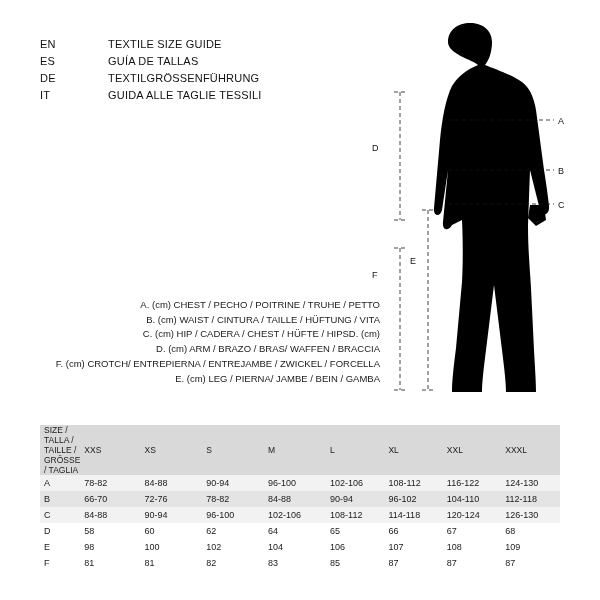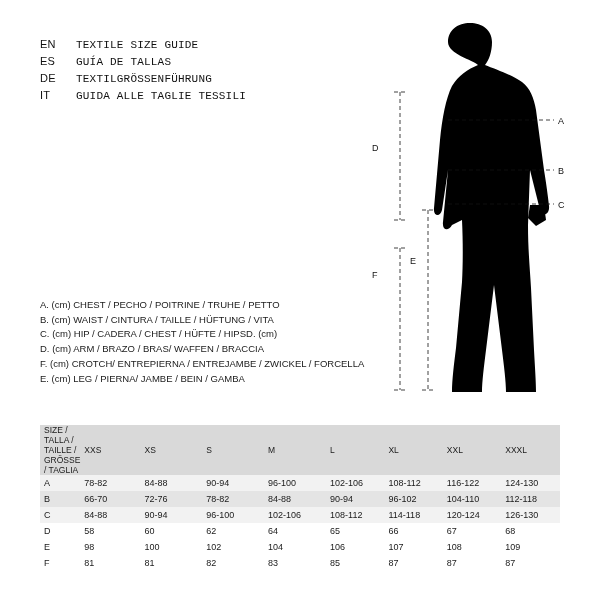--- a/index.html
+++ b/index.html
@@ -28,43 +28,44 @@
     left: 40px;
     top: 38px;
     width: 300px;
   }
   .title-row {
     display: flex;
     align-items: baseline;
     height: 17px;
     font-size: 11px;
     letter-spacing: 0.2px;
+    gap: 32px;
   }
   .title-lang {
     width: 36px;
     flex: 0 0 36px;
     color: #111;
   }
   .title-text {
     color: #111;
-    font-family: Liberation Mono, monospace;
   }
 
   
   .legend {
     position: absolute;
     left: 40px;
     top: 298px;
     width: 340px;
   }
   .legend-row {
     font-size: 9.5px;
     line-height: 14.7px;
     color: #1a1a1a;
     white-space: nowrap;
+    text-align: right;
   }
   .legend-note {
     position: absolute;
     left: 40px;
     top: 398px;
     font-size: 9.5px;
     color: #1a1a1a;
   }
 
   

